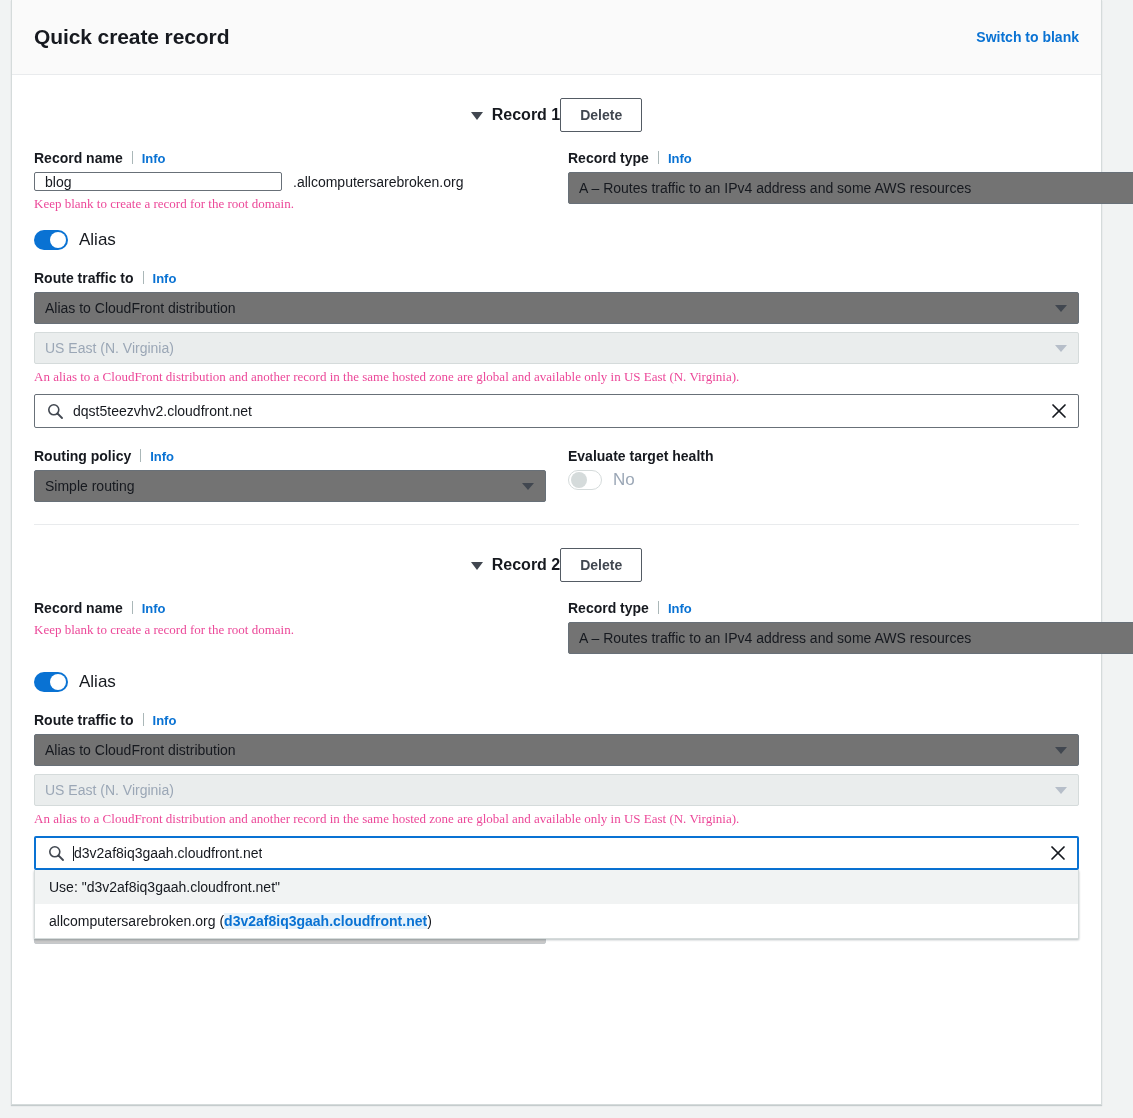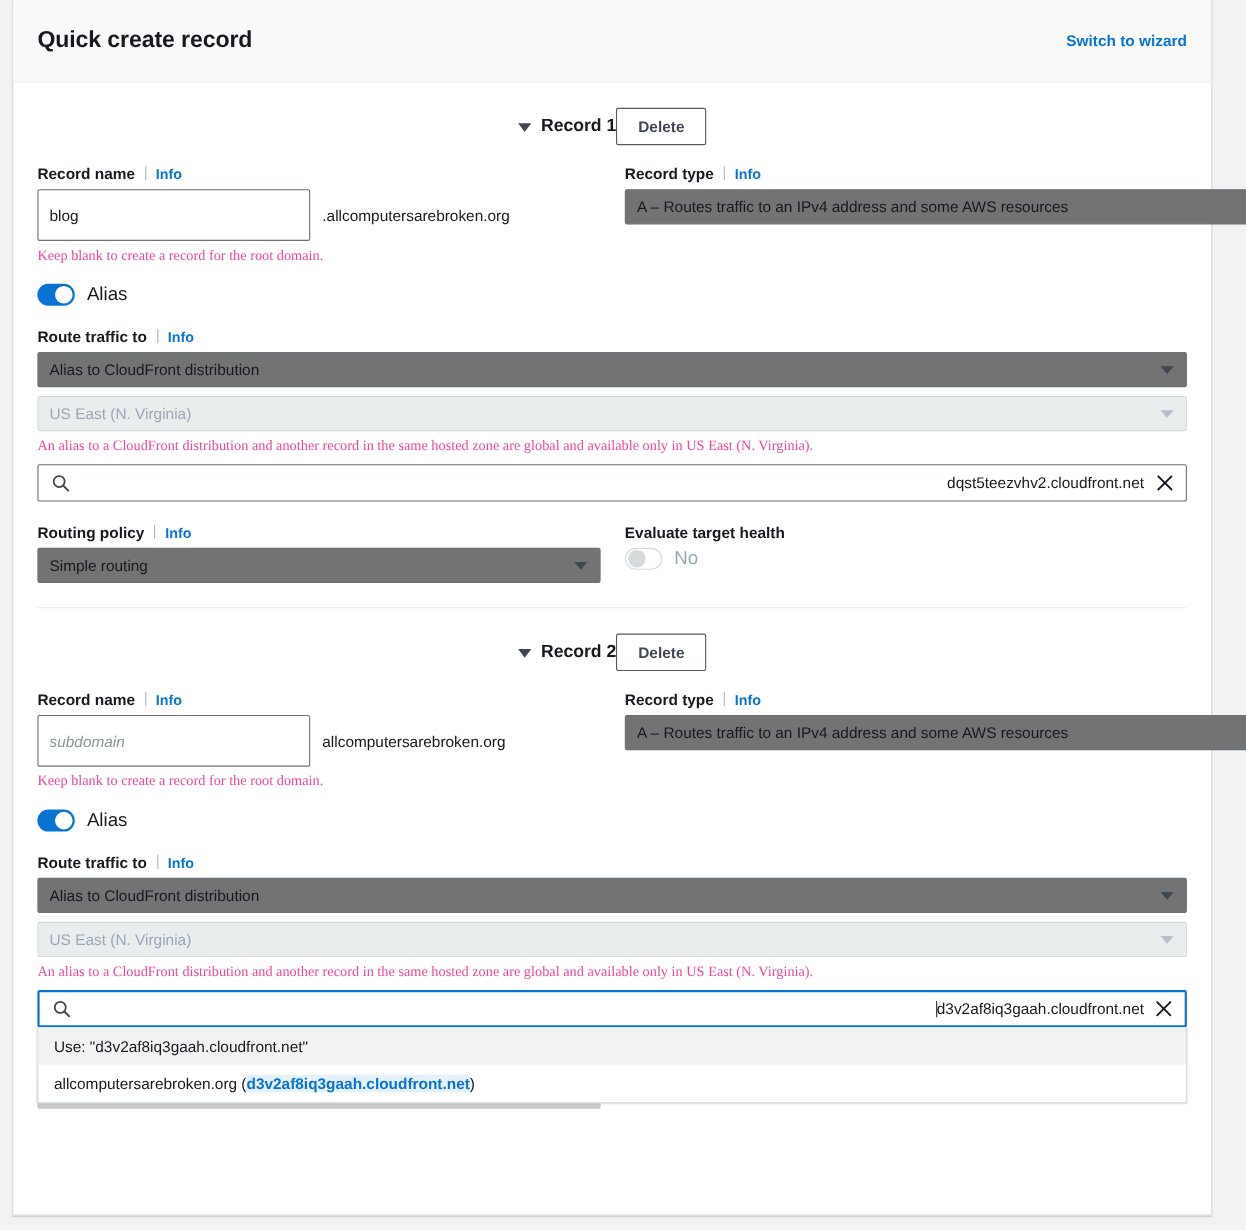--- a/index.html
+++ b/index.html
@@ -100,21 +100,21 @@
     position: relative; top: 1px;
   }
   .info-link {
     font-size: 13px; color: #0972d3; font-weight: bold;
     cursor: pointer; text-decoration: none;
   }
 
   .input-row { display: flex; align-items: center; gap: 11px; }
 
   .txt-input {
-    height: 47px;
+    height: 19px;
     border: 1px solid #687078;
     border-radius: 2px;
     background: #ffffff;
     font-size: 14px;
     color: #16191f;
     padding: 0 10px;
     font-family: "Liberation Sans", sans-serif;
     outline: none;
     width: 248px;
   }
@@ -183,21 +183,20 @@
   
   .search-wrap {
     position: relative;
     height: 34px;
     border: 1px solid #687078;
     border-radius: 2px;
     background: #ffffff;
     display: flex; align-items: center;
     padding: 0 38px 0 38px;
     width: 100%;
-    justify-content: flex-end;
   }
   .search-wrap.focused {
     border: 2px solid #0972d3;
     padding: 0 37px 0 37px;
   }
   .search-icon {
     position: absolute; left: 12px; top: 50%; margin-top: -8px;
     width: 16px; height: 16px;
   }
   .search-text {
@@ -258,21 +257,21 @@
   .relative { position: relative; }
   .dim { opacity: 0.38; }
 </style>
 </head>
 <body>
 
 <div class="card">
 
   <div class="card-header">
     <div class="card-title">Quick create record</div>
-    <a class="switch-link">Switch to wizard</a>
+    <a class="switch-link">Switch to blank</a>
   </div>
 
   <div class="record-section">
 
     <div class="record-head">
       <div class="record-head-left">
         <div class="caret"></div>
         <div class="record-label">Record 1</div>
       </div>
       <button class="btn">Delete</button>
@@ -384,24 +383,20 @@
       </div>
       <button class="btn">Delete</button>
     </div>
 
     <div class="two-col">
       <div class="col-left">
         <div class="field-label-row">
           <span class="field-label">Record name</span>
           <span class="label-sep"></span>
           <a class="info-link">Info</a>
-        </div>
-        <div class="input-row">
-          <input class="txt-input" type="text" placeholder="subdomain" style="">
-          <span class="suffix-text">allcomputersarebroken.org</span>
         </div>
         <div class="helper">Keep blank to create a record for the root domain.</div>
       </div>
       <div class="col-right">
         <div class="field-label-row">
           <span class="field-label">Record type</span>
           <span class="label-sep"></span>
           <a class="info-link">Info</a>
         </div>
         <div class="select wide">

